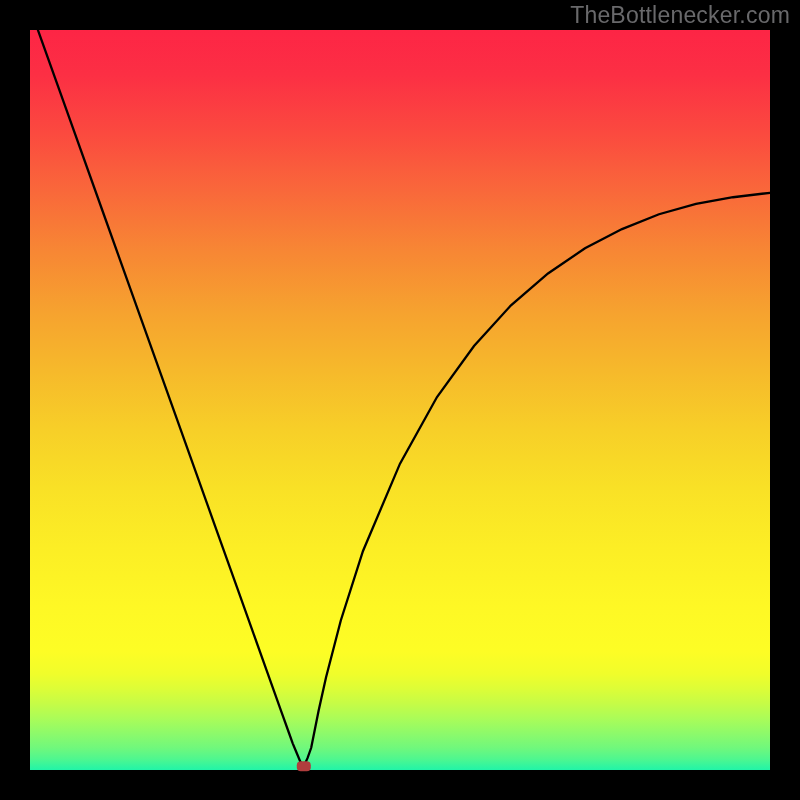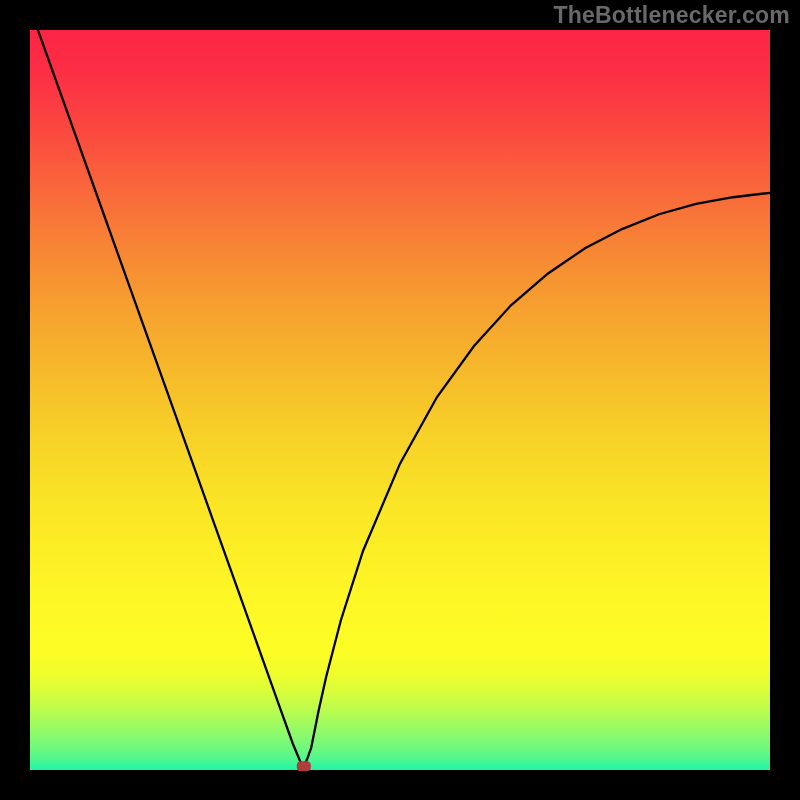--- a/index.html
+++ b/index.html
@@ -67,21 +67,21 @@
   .marker {
     fill: #b03d3d;
     stroke: none;
   }
   .watermark {
     position: absolute;
     top: 2px;
     right: 10px;
     color: #69696b;
     font-size: 23px;
-    font-weight: 700;
+    font-weight: 400;
     letter-spacing: 0.2px;
     user-select: none;
   }
 </style>
 </head>
 <body>
 
 <div class="frame">
   <div class="plot-area">
     <svg class="plot-svg" viewBox="0 0 740 740" preserveAspectRatio="none">

